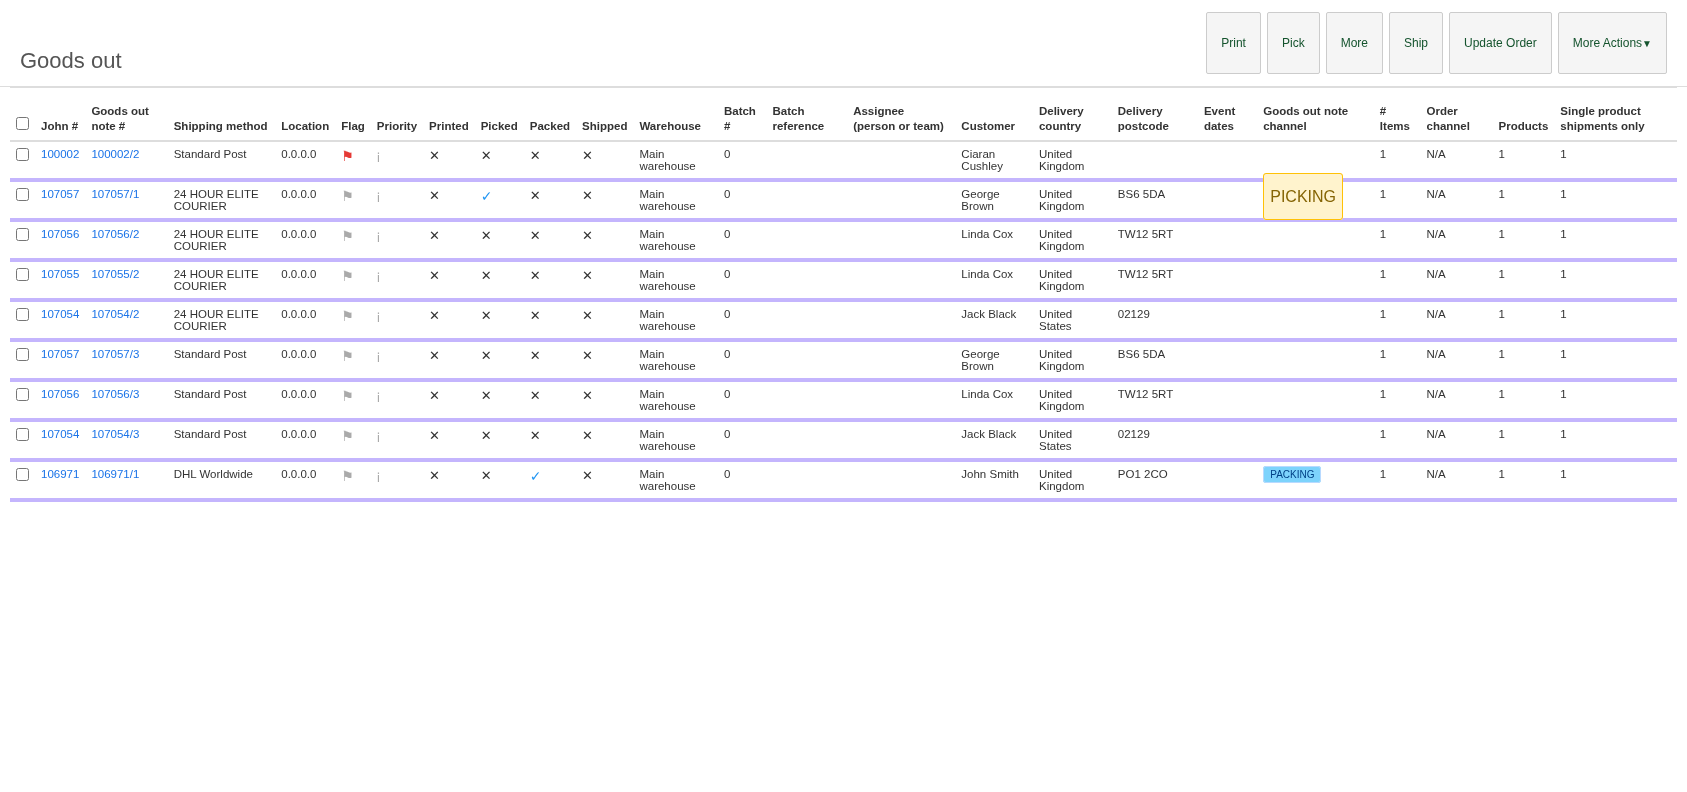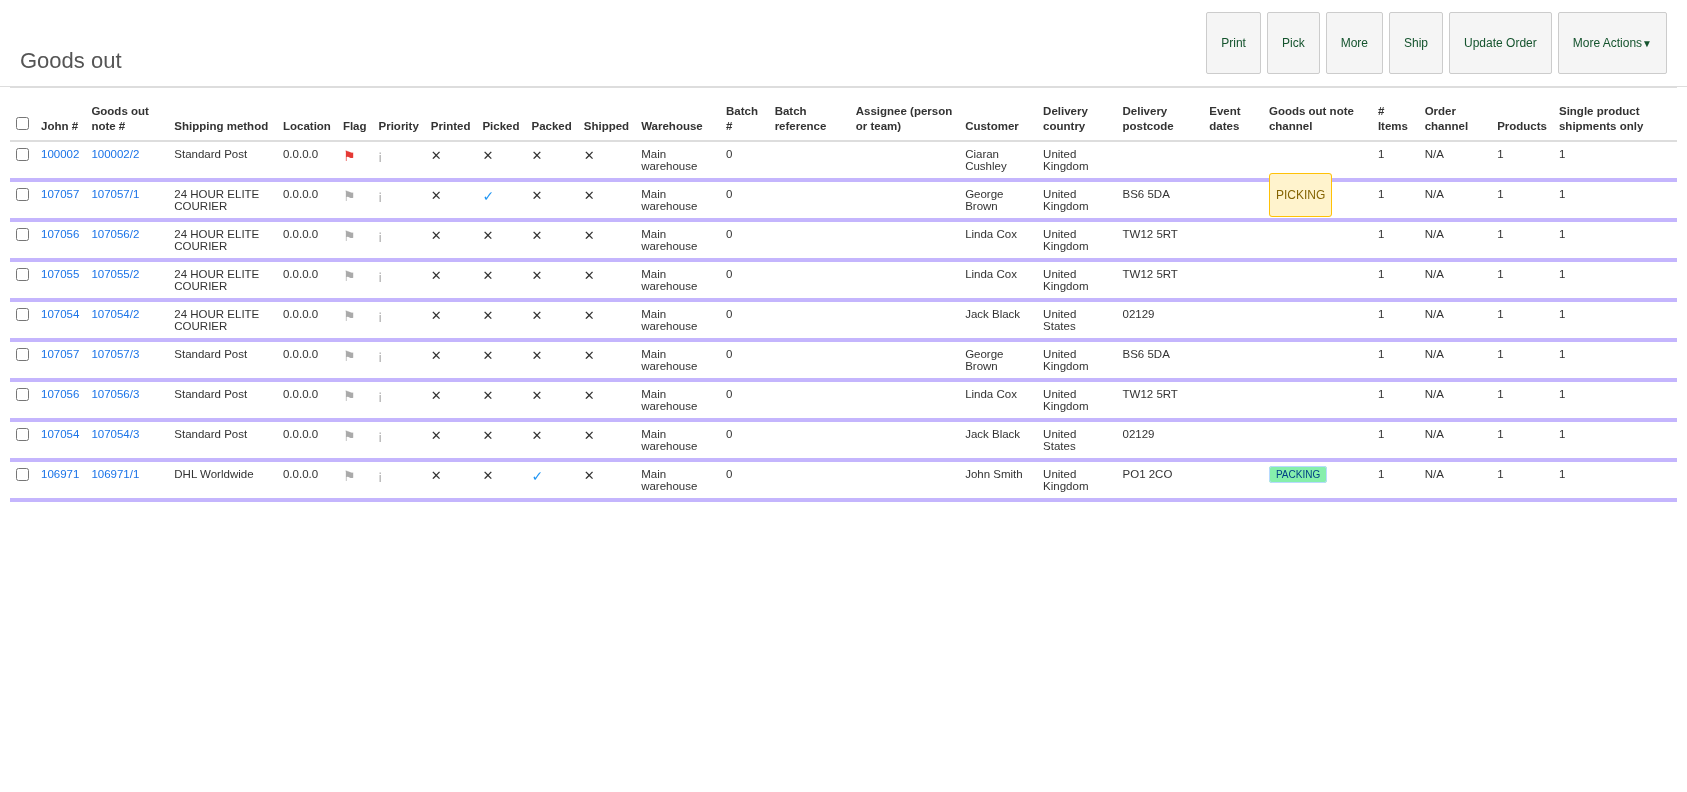--- a/index.html
+++ b/index.html
@@ -76,25 +76,25 @@
     .flag-red { color: #e53935; font-size: 14px; }
     .flag-grey { color: #aaa; font-size: 14px; }
     .info-icon { color: #aaa; font-size: 13px; cursor: pointer; }
 
     .badge-picking {
       background: #fff3cd;
       color: #856404;
       border: 1px solid #ffc107;
       padding: 14px 6px;
       border-radius: 3px;
-      font-size: 12px;
+      font-size: 16px;
       white-space: nowrap;
     }
     .badge-packing {
-      background: #86efac;
+      background: #7dd3fc;
       color: #004085;
       border: 1px solid #b8daff;
       padding: 2px 6px;
       border-radius: 3px;
       font-size: 10px;
       white-space: nowrap;
     }
 
     .link-style { color: #1a73e8; text-decoration: none; cursor: pointer; }
 

